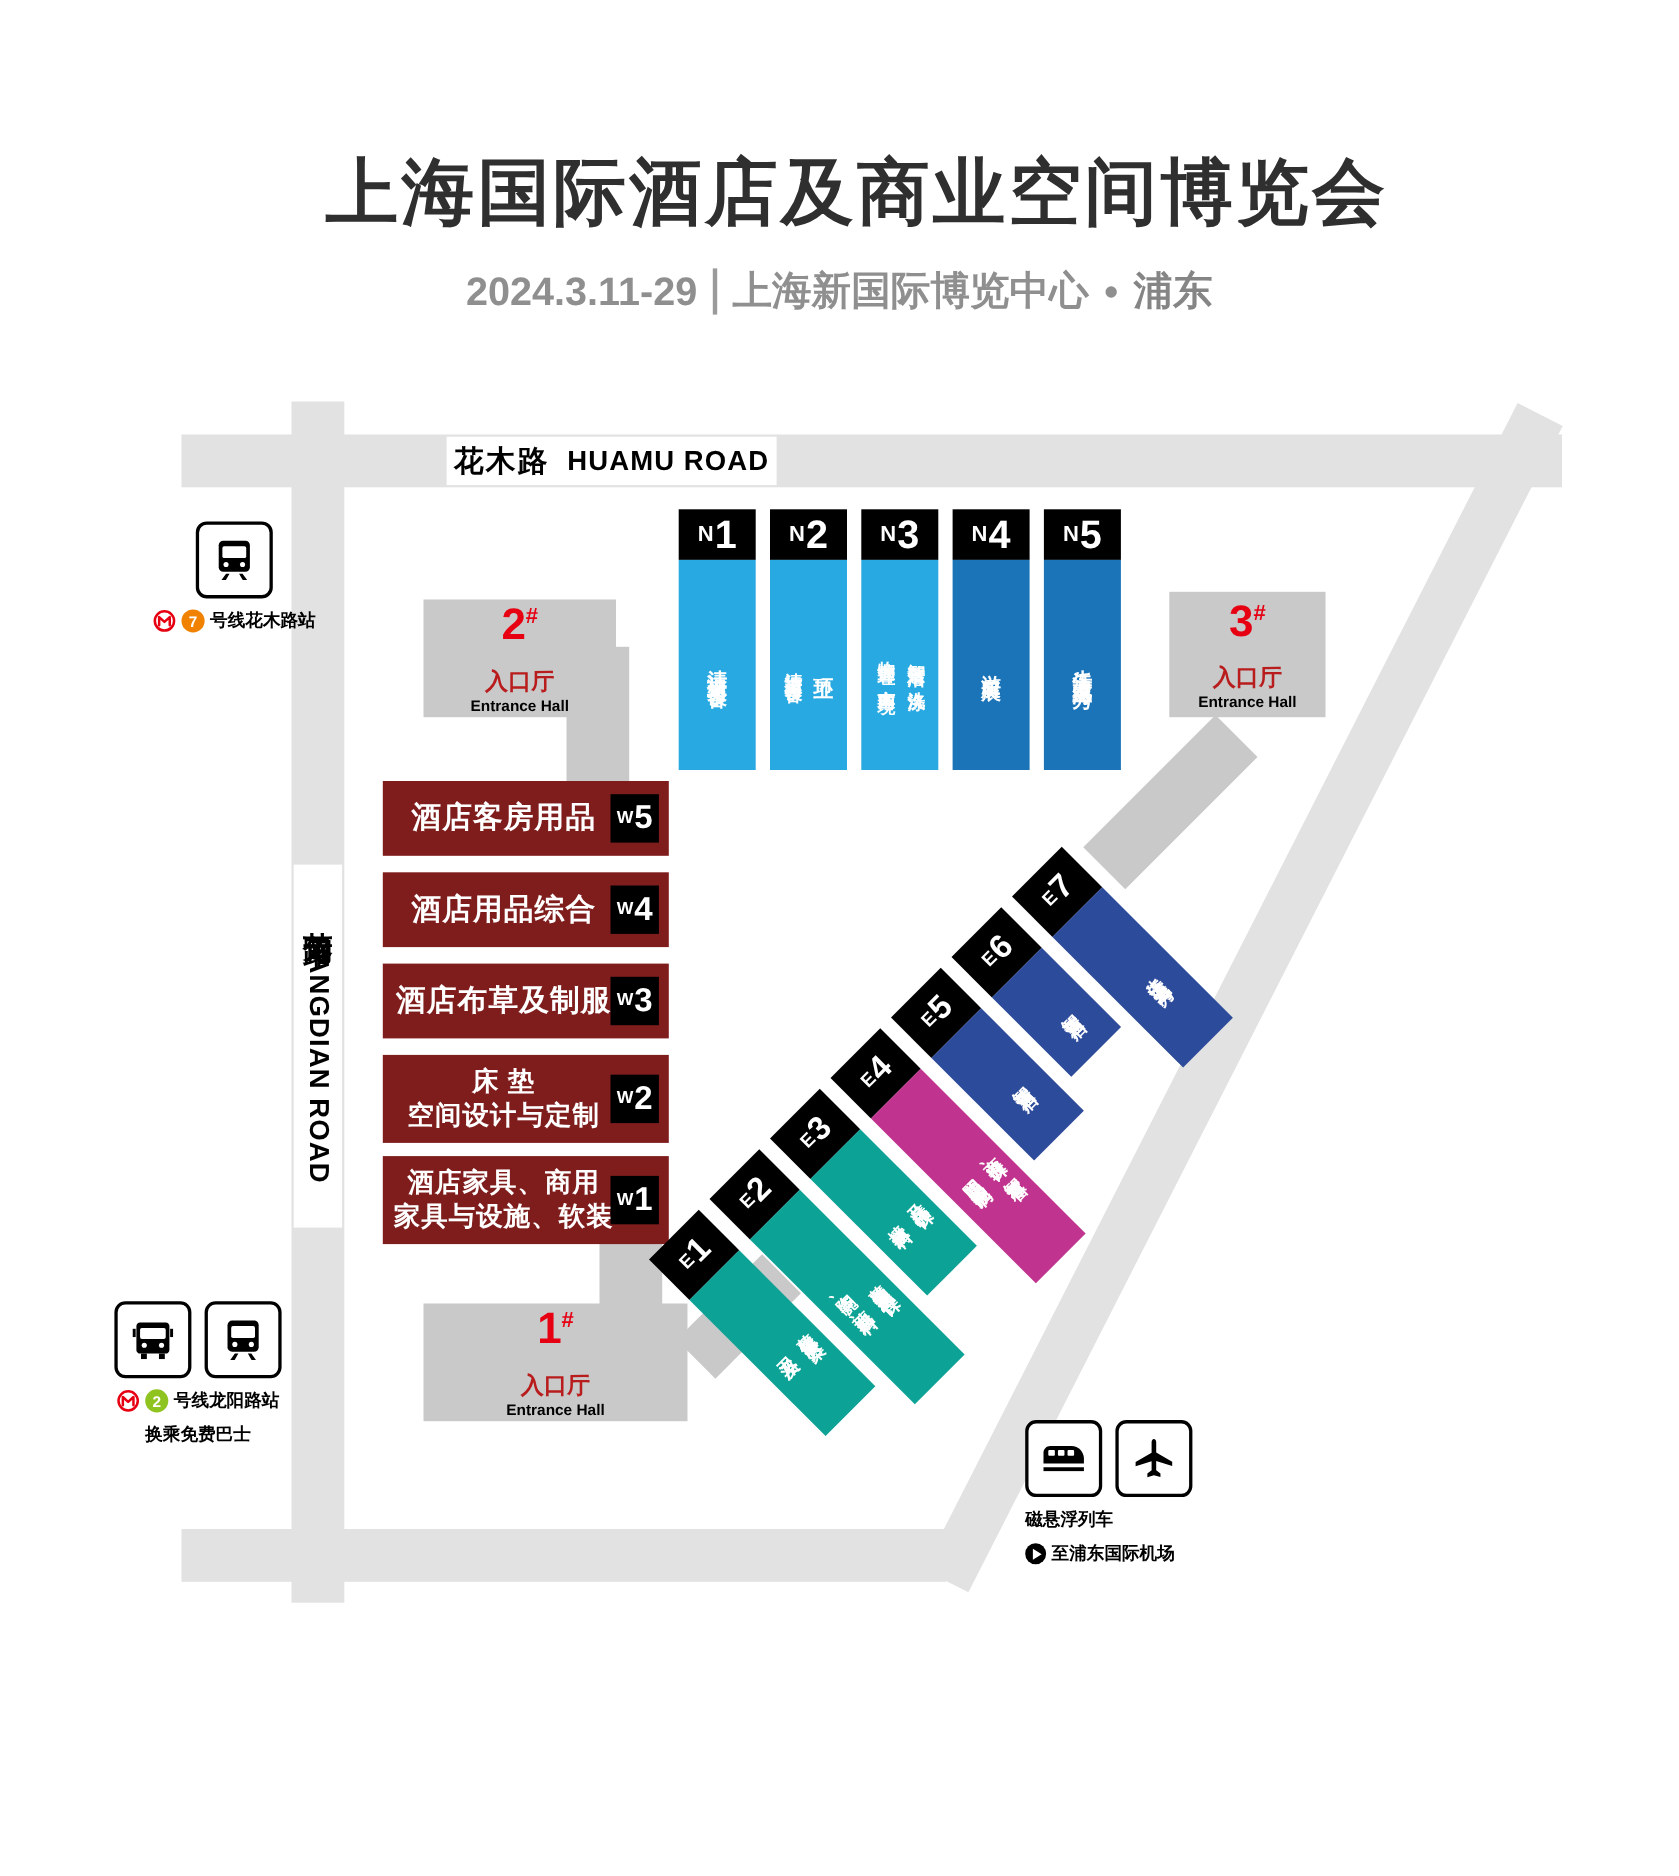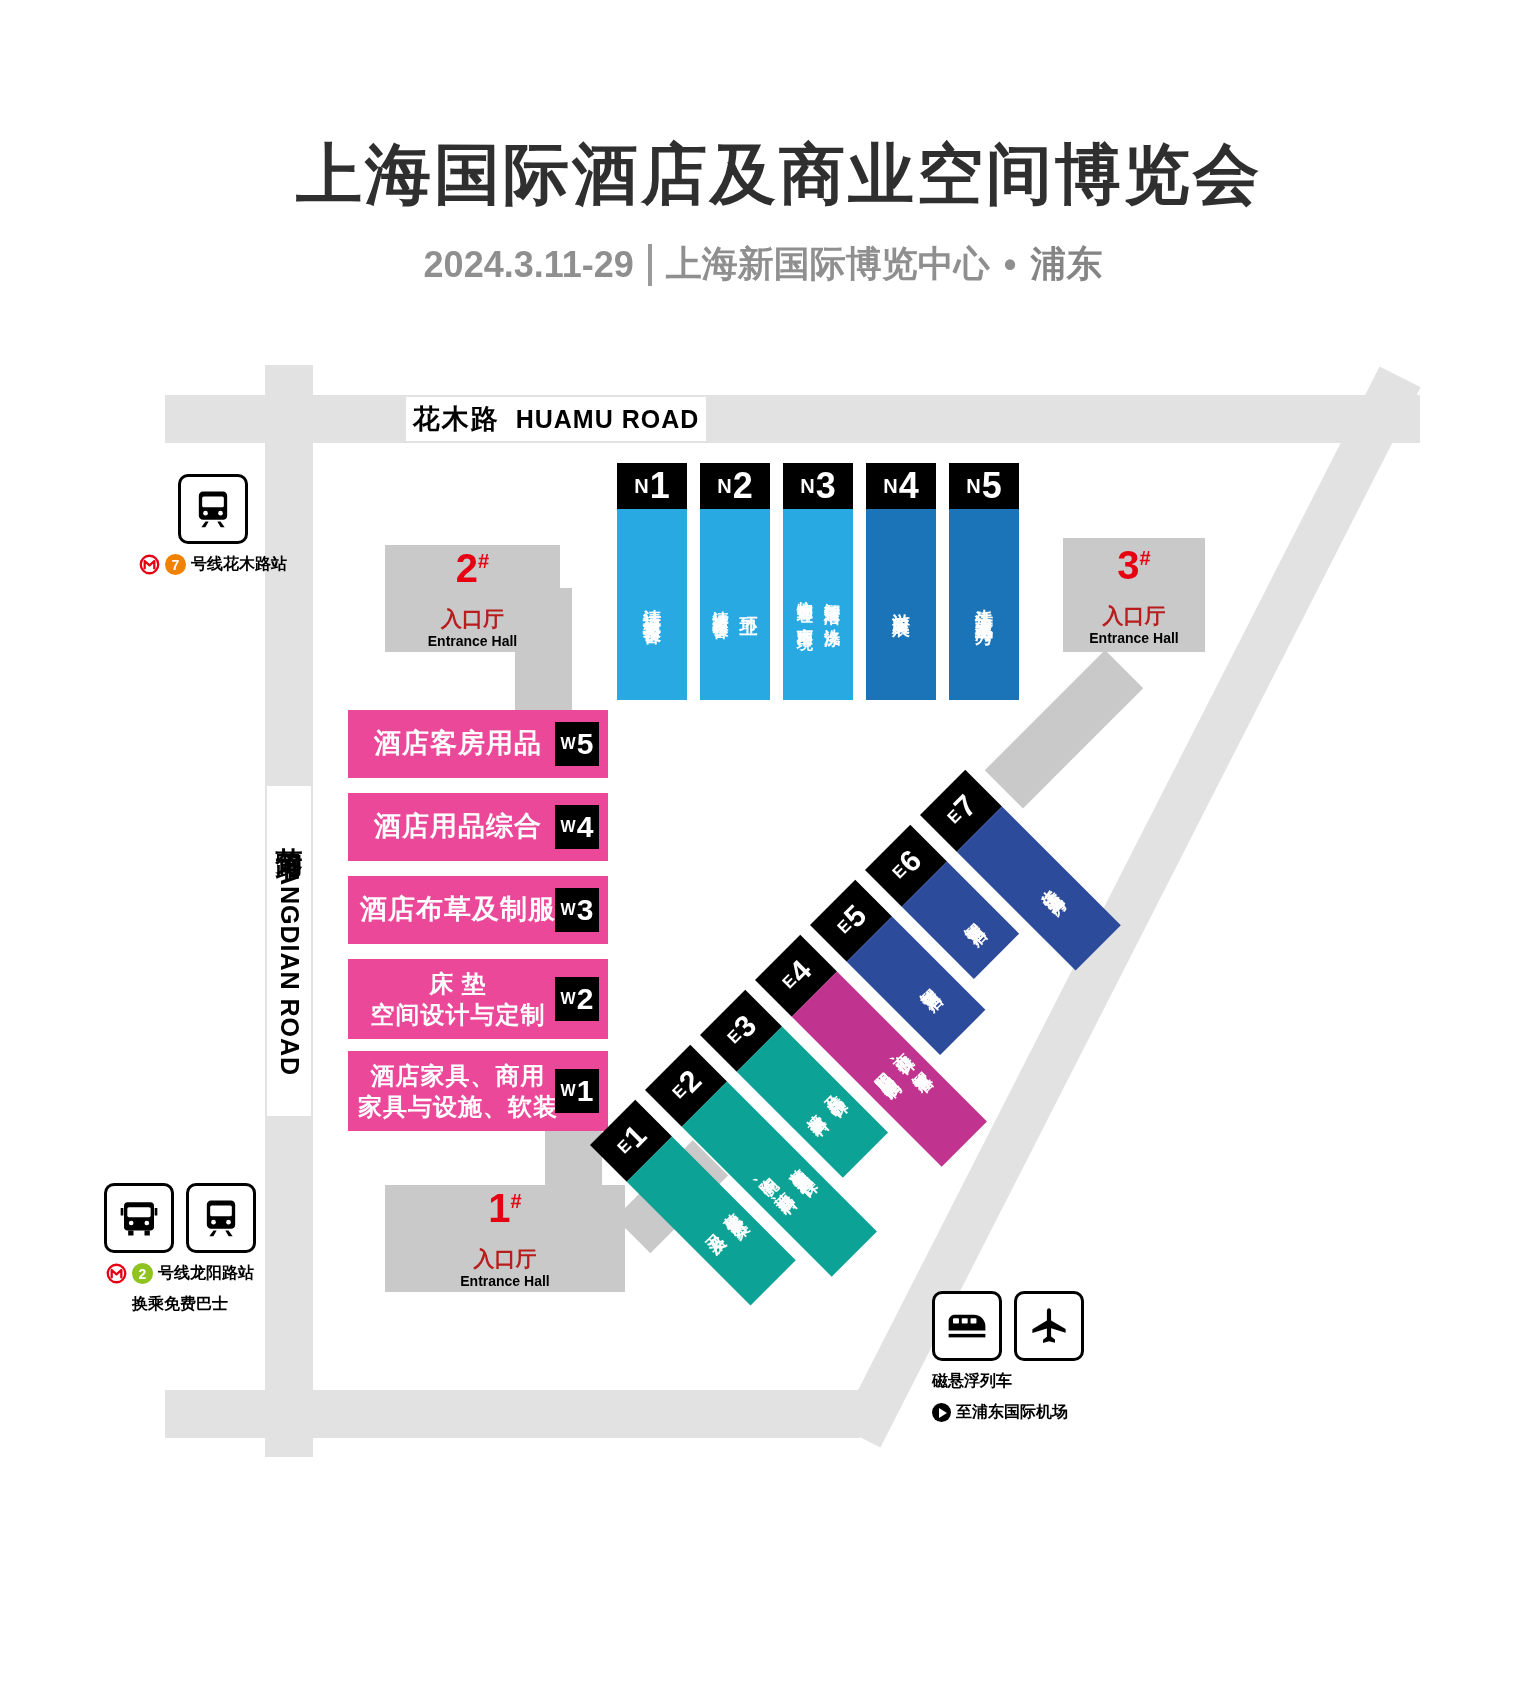--- a/index.html
+++ b/index.html
@@ -46,21 +46,21 @@
   .ehall .hall-label{height:52px;}
   .ehall .hl-letter{font-size:17px;}
   .ehall .hl-digit{font-size:30px;}
   .ehall .vcol{font-size:16px;letter-spacing:2px;}
 
   .light-blue{background:#29a9e1;}
   .mid-blue{background:#1b74b8;}
   .teal{background:#0ca295;}
   .magenta{background:#c0338e;}
   .dark-blue{background:#2d4b9b;}
-  .tan{background:#ec4899;}
+  .tan{background:#7f1d1d;}
 
   
   .whall{position:absolute;left:348px;width:260px;display:flex;align-items:center;z-index:3;}
   .w-lines{flex:1;display:flex;flex-direction:column;align-items:center;justify-content:center;
            color:#fff;font-weight:700;padding-right:46px;padding-left:6px;}
   .w-line{font-size:27px;line-height:1.3;letter-spacing:1px;white-space:nowrap;}
   .whall.two .w-line{font-size:24px;}
   .w-label{position:absolute;right:9px;top:50%;transform:translateY(-50%);width:44px;height:44px;
            background:#000;color:#fff;display:flex;align-items:center;justify-content:center;gap:1px;}
   .w-label .hl-letter{font-size:16px;}

